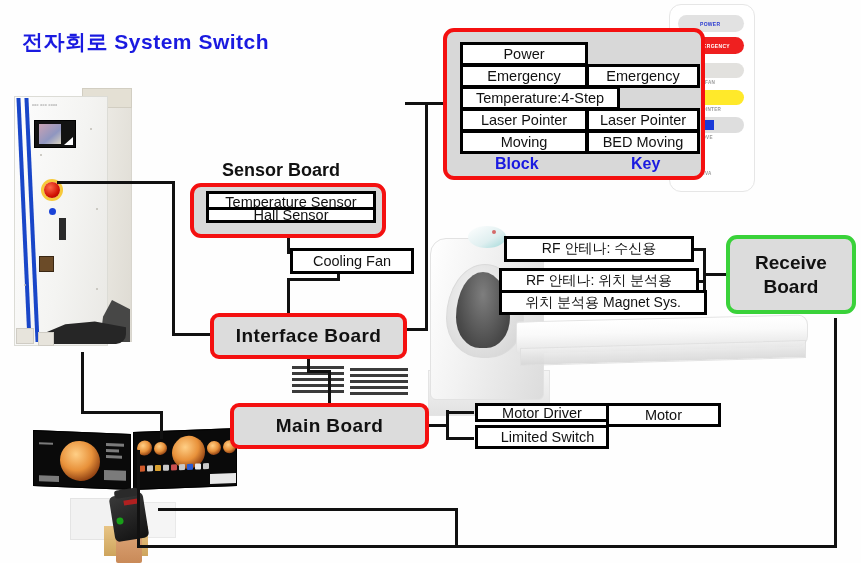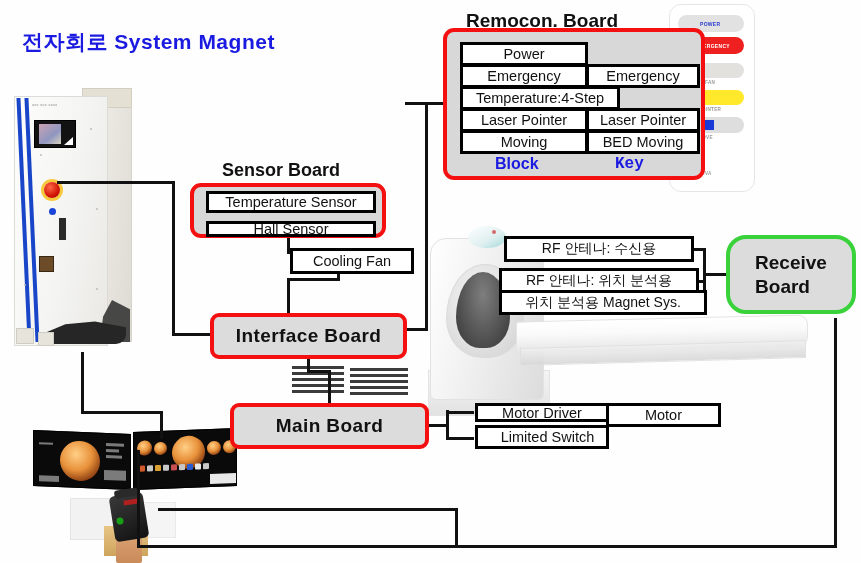--- a/index.html
+++ b/index.html
@@ -18,22 +18,22 @@
         justify-content:center;font-size:14.5px;color:#111;white-space:nowrap;
         font-family:"Liberation Sans",sans-serif;}
 
   
   .rboard{border:4px solid #f41010;border-radius:11px;background:#d8d8d8;}
   
   .rsolid{border:4px solid #f41010;border-radius:9px;background:#dcdcdc;
           display:flex;align-items:center;justify-content:center;
           font-size:19px;font-weight:bold;color:#111;letter-spacing:.4px;}
   
-  .gsolid{border:4px solid #3ad23a;border-radius:20px;background:#dcdcdc;
-          display:flex;align-items:center;justify-content:center;
+  .gsolid{border:4px solid #3ad23a;border-radius:11px;background:#dcdcdc;
+          display:flex;align-items:center;justify-content:center;text-align:center;
           font-size:19px;font-weight:bold;color:#111;line-height:1.25;}
 
   .hdr{font-size:18px;font-weight:bold;color:#111;white-space:nowrap;}
   .bluelbl{font-size:16px;font-weight:bold;color:#1a1ae0;}
 
   
   .ln{background:#111;}
   .lnh{height:3px;}
   .lnv{width:3px;}
 
@@ -137,21 +137,21 @@
   .rk-lbl{position:absolute;font-size:4.6px;font-weight:bold;color:#9a9a9a;
           letter-spacing:.3px;white-space:nowrap;}
   .rk-txt{position:absolute;font-size:5px;font-weight:bold;letter-spacing:.3px;
           white-space:nowrap;}
 </style>
 </head>
 <body>
 
 <div id="stage">
 
-  <div class="abs" id="title">전자회로 System Magnet</div>
+  <div class="abs" id="title">전자회로 System Switch</div>
 
   <div class="abs" id="cabinet">
     <div class="cab-side"></div>
     <div class="cab-top"></div>
     <div class="cab-body"></div>
     <div class="cab-stripe" style="left:18px;top:10px;width:4px;height:244px;transform:skewX(2.6deg);"></div>
     <div class="cab-stripe" style="left:26px;top:10px;width:4px;height:244px;transform:skewX(2.6deg);"></div>
     <div class="cab-txt">ooo  ooo  oooo</div>
     <div class="cab-lcd">
         <i></i>
@@ -291,43 +291,42 @@
 
   <div class="abs ln lnh" style="left:690px;top:248px;width:16px;"></div>
   <div class="abs ln lnh" style="left:690px;top:280px;width:16px;"></div>
   <div class="abs ln lnh" style="left:690px;top:302px;width:16px;"></div>
   <div class="abs ln lnv" style="left:703px;top:248px;height:56px;"></div>
   <div class="abs ln lnh" style="left:703px;top:273px;width:24px;"></div>
 
   <div class="abs hdr" style="left:222px;top:160px;">Sensor Board</div>
   <div class="abs rboard" style="left:190px;top:183px;width:196px;height:55px;">
     <div class="abs pbox" style="left:12px;top:4px;width:170px;height:22px;">Temperature Sensor</div>
-    <div class="abs pbox" style="left:12px;top:34px;width:170px;height:16px;">Hall Sensor</div>
+    <div class="abs pbox" style="left:12px;top:20px;width:170px;height:16px;">Hall Sensor</div>
   </div>
 
   <div class="abs pbox" style="left:290px;top:248px;width:124px;height:26px;">Cooling Fan</div>
 
-  <div class="abs hdr" style="left:466px;top:10px;font-size:19px;">Remocon. Board</div>
   <div class="abs rboard" style="left:443px;top:28px;width:262px;height:152px;">
 
     <div class="abs pbox" style="left:13px;top:10px;width:128px;height:24px;">Power</div>
 
     <div class="abs pbox" style="left:13px;top:32px;width:128px;height:24px;">Emergency</div>
     <div class="abs pbox" style="left:139px;top:32px;width:114px;height:24px;">Emergency</div>
 
     <div class="abs pbox" style="left:13px;top:54px;width:160px;height:24px;">Temperature:4-Step</div>
 
     <div class="abs pbox" style="left:13px;top:76px;width:128px;height:24px;">Laser Pointer</div>
     <div class="abs pbox" style="left:139px;top:76px;width:114px;height:24px;">Laser Pointer</div>
 
     <div class="abs pbox" style="left:13px;top:98px;width:128px;height:24px;">Moving</div>
     <div class="abs pbox" style="left:139px;top:98px;width:114px;height:24px;">BED  Moving</div>
 
     <div class="abs bluelbl" style="left:48px;top:123px;">Block</div>
-    <div class="abs bluelbl" style="left:168px;top:123px;font-family:Liberation Mono, monospace;">Key</div>
+    <div class="abs bluelbl" style="left:184px;top:123px;">Key</div>
   </div>
 
   <div class="abs rsolid" style="left:210px;top:313px;width:197px;height:46px;">Interface Board</div>
 
   <div class="abs rsolid" style="left:230px;top:403px;width:199px;height:46px;">Main Board</div>
 
   <div class="abs pbox" style="left:499px;top:268px;width:200px;height:25px;font-size:14px;">RF 안테나: 위치 분석용</div>
   <div class="abs pbox" style="left:504px;top:236px;width:190px;height:26px;font-size:14px;">RF 안테나: 수신용</div>
   <div class="abs pbox" style="left:499px;top:290px;width:208px;height:25px;font-size:14px;">위치 분석용 Magnet Sys.</div>
 

